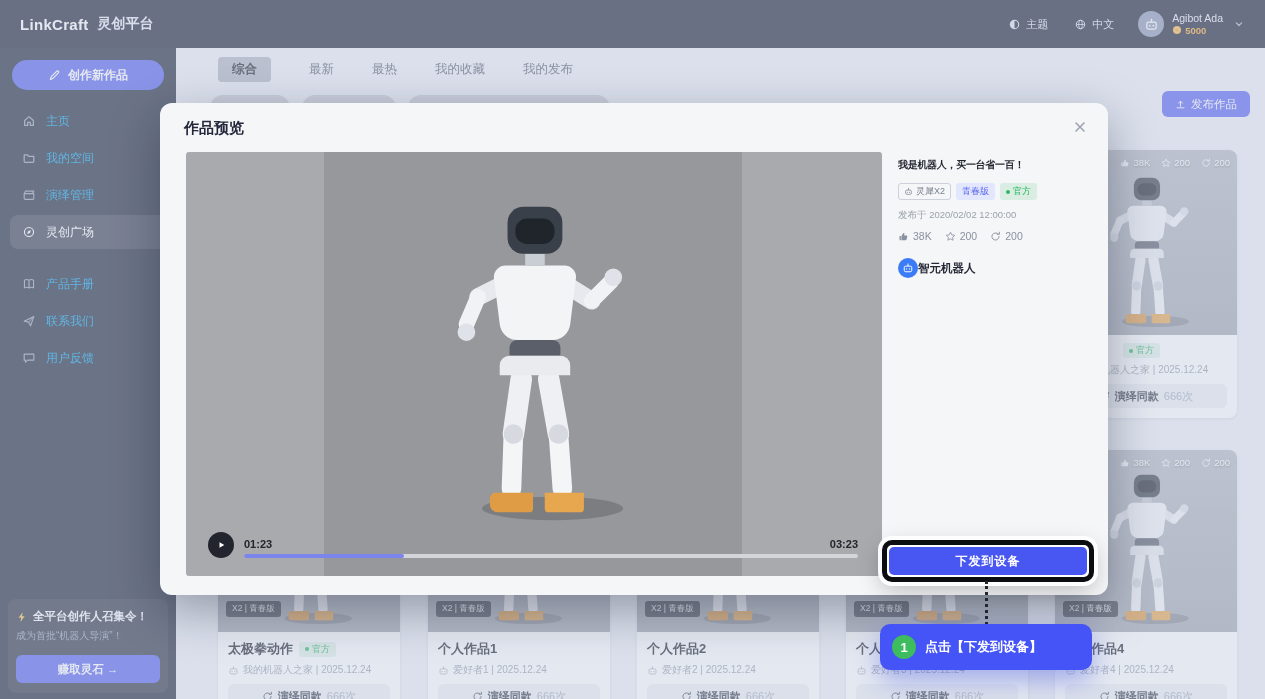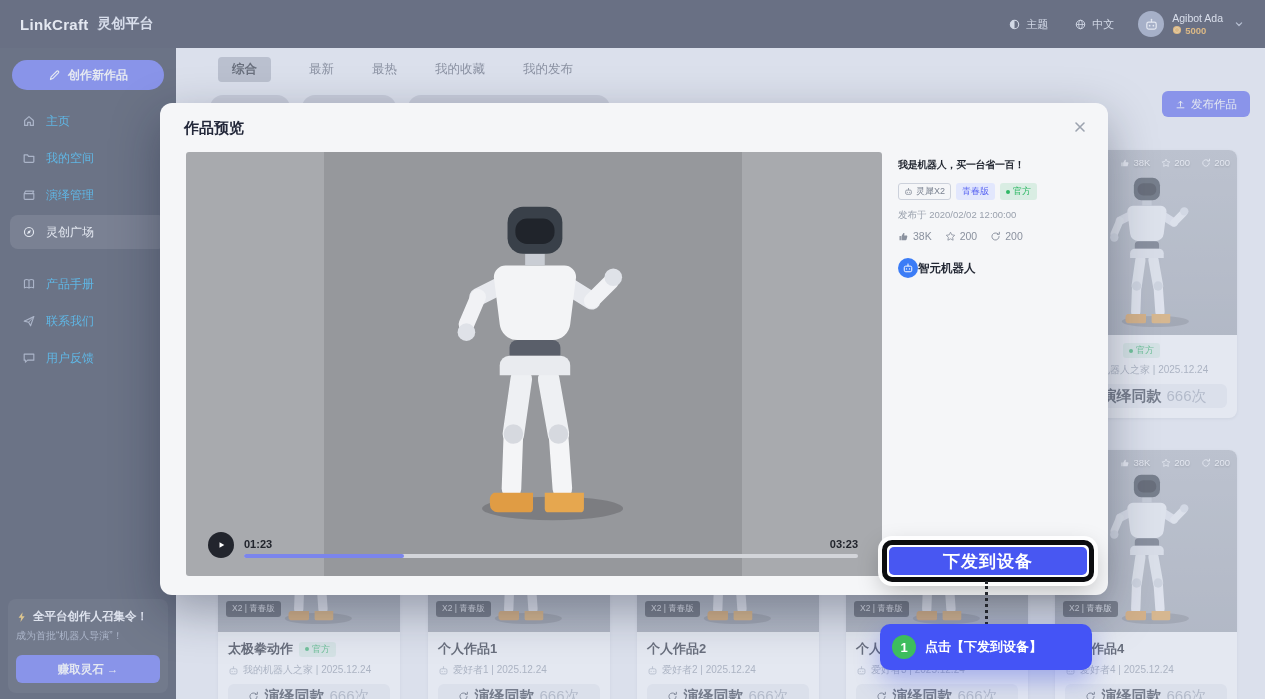--- a/index.html
+++ b/index.html
@@ -67,21 +67,21 @@
       padding:2px 6px;border-radius:3px;}
   .card-body{padding:8px 10px 10px;}
   .card-title-row{display:flex;align-items:center;gap:6px;font-size:13px;font-weight:bold;color:#20242e;}
   .title-spacer{display:inline-block;width:52px;}
   .off-badge{display:inline-flex;align-items:center;gap:3px;font-size:9px;font-weight:normal;color:#2fb865;
       background:rgba(47,184,101,.14);padding:1px 6px;border-radius:3px;}
   .gdot{width:4px;height:4px;border-radius:50%;background:#2fb865;}
   .card-meta{display:flex;align-items:center;gap:4px;margin-top:5px;font-size:10px;color:#99a0ac;}
   .card-meta .ic{width:11px;height:11px;color:#aab0bc;flex:none;}
   .replay{margin-top:7px;height:24px;background:#eef0f4;border-radius:6px;display:flex;align-items:center;
-      justify-content:center;gap:5px;font-size:15px;cursor:pointer;}
+      justify-content:center;gap:5px;font-size:11px;cursor:pointer;}
   .replay .ic{width:11px;height:11px;color:#4a5160;}
   .replay .lbl{color:#353b47;font-weight:bold;}
   .replay .cnt{color:#a7adb9;}
 
   
   .dim{position:absolute;inset:0;background:rgba(196,205,225,.45);z-index:20;}
 
   
   .modal{position:absolute;left:160px;top:103px;width:948px;height:492px;background:#f5f6f8;border-radius:12px;
       box-shadow:0 16px 48px rgba(18,24,42,.35);z-index:30;}
@@ -111,21 +111,21 @@
   .mstats .st{display:flex;gap:4px;align-items:center;}
   .mstats .ic{width:11px;height:11px;}
   .author{display:flex;gap:0;margin-top:16px;align-items:center;}
   .a-ava{width:20px;height:20px;border-radius:50%;background:#3b7cf6;display:flex;align-items:center;
       justify-content:center;color:#fff;flex:none;}
   .a-ava .ic{width:12px;height:12px;}
   .a-name{font-size:11.5px;font-weight:bold;color:#242935;}
   .spotlight{position:absolute;left:722px;top:437px;width:212px;height:42px;border:5px solid #0c0d10;
       border-radius:10px;background:#fff;padding:2px;box-shadow:0 0 0 4px rgba(255,255,255,.95),0 8px 24px rgba(0,0,0,.25);}
   .send-btn{width:100%;height:100%;background:#4857f2;border-radius:5px;display:flex;align-items:center;
-      justify-content:center;color:#fff;font-size:17px;font-weight:bold;letter-spacing:1px;cursor:pointer;}
+      justify-content:center;color:#fff;font-size:12px;font-weight:bold;letter-spacing:1px;cursor:pointer;}
 
   
   .connector{position:absolute;left:985px;top:581px;height:44px;width:0;border-left:3px dotted #23262c;z-index:35;}
   .tip{position:absolute;left:880px;top:624px;width:212px;height:46px;background:#4454f6;border-radius:10px;
       display:flex;align-items:center;gap:9px;padding:0 12px;z-index:40;box-shadow:0 10px 24px rgba(40,60,220,.35);}
   .tip-step{width:24px;height:24px;border-radius:50%;background:#3dbd5d;color:#fff;font-size:13px;font-weight:bold;
       display:flex;align-items:center;justify-content:center;flex:none;}
   .tip-label{color:#fff;font-size:13px;font-weight:bold;}
 </style>
 </head>

